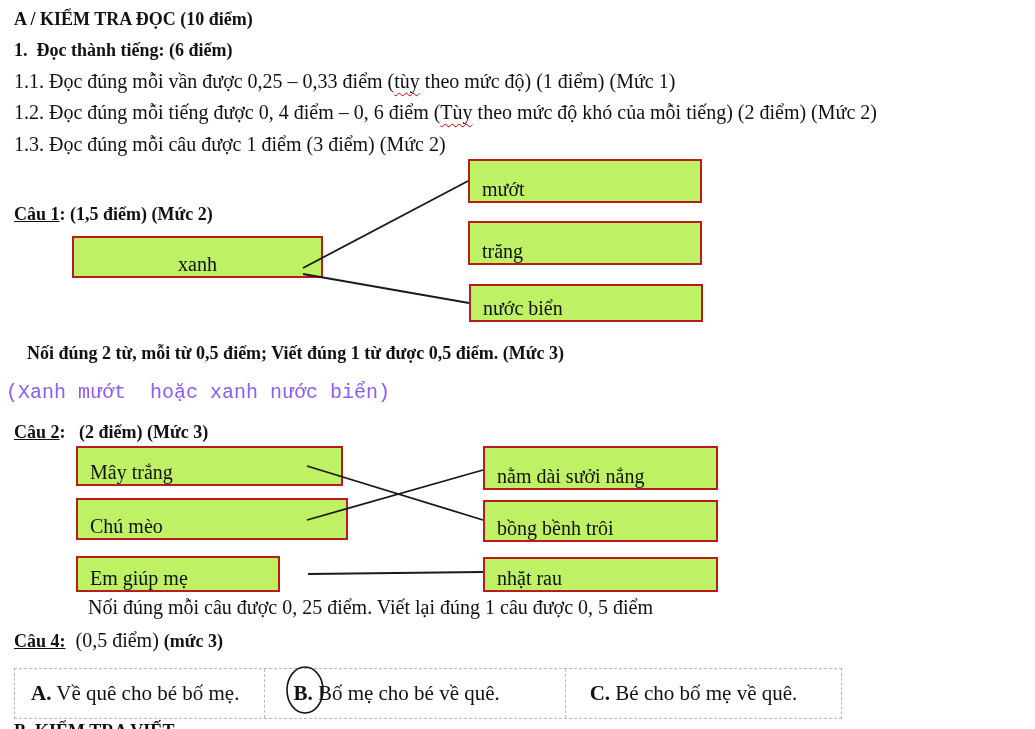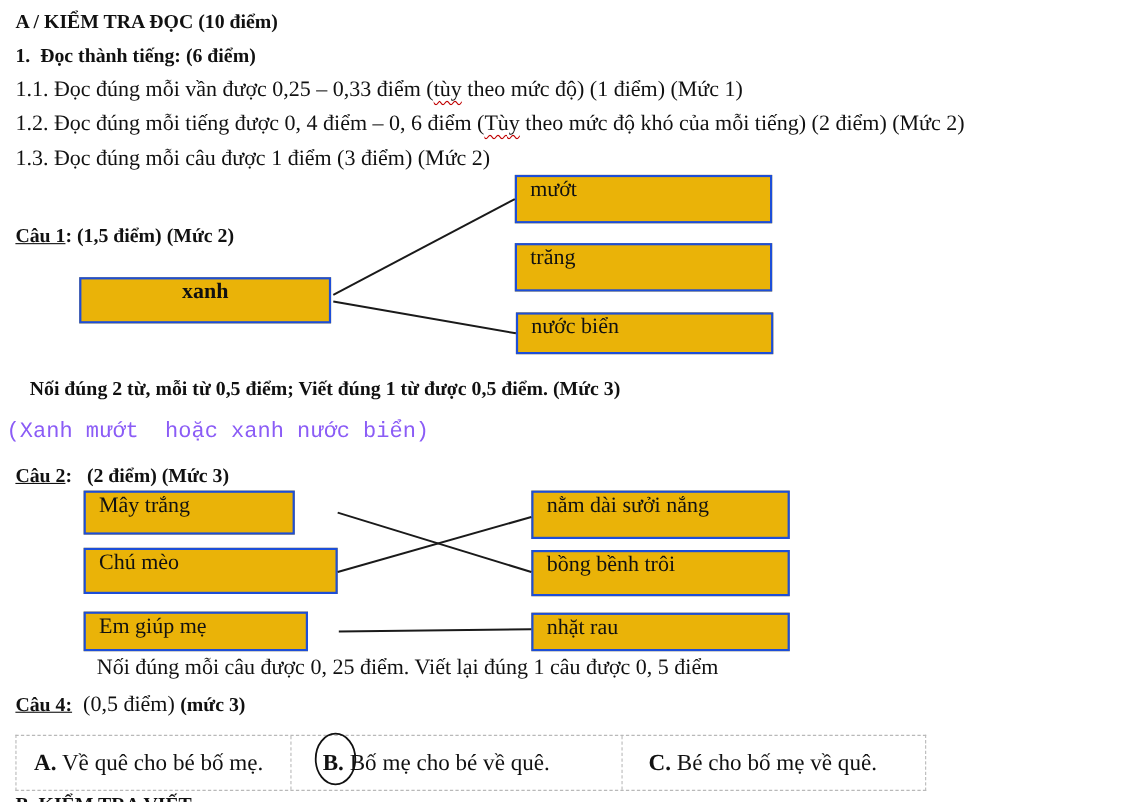--- a/index.html
+++ b/index.html
@@ -13,22 +13,22 @@
   .u{text-decoration:underline;}
   .squiggle{
     text-decoration-line:underline;
     text-decoration-style:wavy;
     text-decoration-color:#c00000;
     text-decoration-thickness:1px;
     text-underline-offset:4px;
   }
   .note{color:#8b5cf6;font-family:Liberation Mono, monospace;}
   .mbox{
-    position:absolute;box-sizing:border-box;border:2px solid #1d4ed8;background:#eab308;
-    display:flex;align-items:flex-start;font-size:20px;
+    position:absolute;box-sizing:border-box;border:2px solid #b91c1c;background:#bef264;
+    display:flex;align-items:flex-end;font-size:20px;
   }
   .mbox.pad{padding-left:12px;}
   .mbox.center{justify-content:center;}
   #overlay{position:absolute;left:0;top:0;width:1035px;height:729px;pointer-events:none;z-index:5;}
   #answer-table{
     position:absolute;left:14px;top:668px;width:828px;height:51px;
     display:flex;box-sizing:border-box;
     border:1px dashed #b9b9b9;background:#fff;font-size:21px;
   }
   .cell{
@@ -51,42 +51,42 @@
 
   <div class="line" style="left:14px;top:68px;"><span>1.1. Đọc đúng mỗi vần được 0,25 – 0,33 điểm (</span><span class="squiggle">tùy</span><span> theo mức độ) (1 điểm) (Mức 1)</span></div>
 
   <div class="line" style="left:14px;top:99px;"><span>1.2. Đọc đúng mỗi tiếng được 0, 4 điểm – 0, 6 điểm (</span><span class="squiggle">Tùy</span><span> theo mức độ khó của mỗi tiếng) (2 điểm) (Mức 2)</span></div>
 
   <div class="line" style="left:14px;top:131px;">1.3. Đọc đúng mỗi câu được 1 điểm (3 điểm) (Mức 2)</div>
 
 
   <div class="line b" style="left:14px;top:201px;"><span class="u">Câu 1</span><span>: (1,5 điểm) (Mức 2)</span></div>
 
-  <div class="mbox center" style="left:72px;top:252px;width:229px;height:42px;font-weight:bold;">
+  <div class="mbox center" style="left:72px;top:236px;width:251px;height:42px;">
       <span>xanh</span>
     </div>
   <div class="mbox pad" style="left:468px;top:159px;width:234px;height:44px;">
       <span>mướt</span>
     </div>
   <div class="mbox pad" style="left:468px;top:221px;width:234px;height:44px;">
       <span>trăng</span>
     </div>
   <div class="mbox pad" style="left:469px;top:284px;width:234px;height:38px;">
       <span>nước biển</span>
     </div>
 
   <div class="line b" style="left:27px;top:340px;">Nối đúng 2 từ, mỗi từ 0,5 điểm; Viết đúng 1 từ được 0,5 điểm. (Mức 3)</div>
   <div class="line note" style="left:6px;top:380px;">(Xanh mướt  hoặc xanh nước biển)</div>
 
   <div class="line b" style="left:14px;top:419px;"><span class="u">Câu 2</span><span>:   (2 điểm) (Mức 3)</span></div>
 
-  <div class="mbox pad" style="left:76px;top:446px;width:192px;height:40px;">
+  <div class="mbox pad" style="left:76px;top:446px;width:267px;height:40px;">
       <span>Mây trắng</span>
     </div>
-  <div class="mbox pad" style="left:76px;top:498px;width:231px;height:42px;">
+  <div class="mbox pad" style="left:76px;top:498px;width:272px;height:42px;">
       <span>Chú mèo</span>
     </div>
   <div class="mbox pad" style="left:76px;top:556px;width:204px;height:36px;">
       <span>Em giúp mẹ</span>
     </div>
 
   <div class="mbox pad" style="left:483px;top:446px;width:235px;height:44px;">
       <span>nằm dài sưởi nắng</span>
     </div>
   <div class="mbox pad" style="left:483px;top:500px;width:235px;height:42px;">

